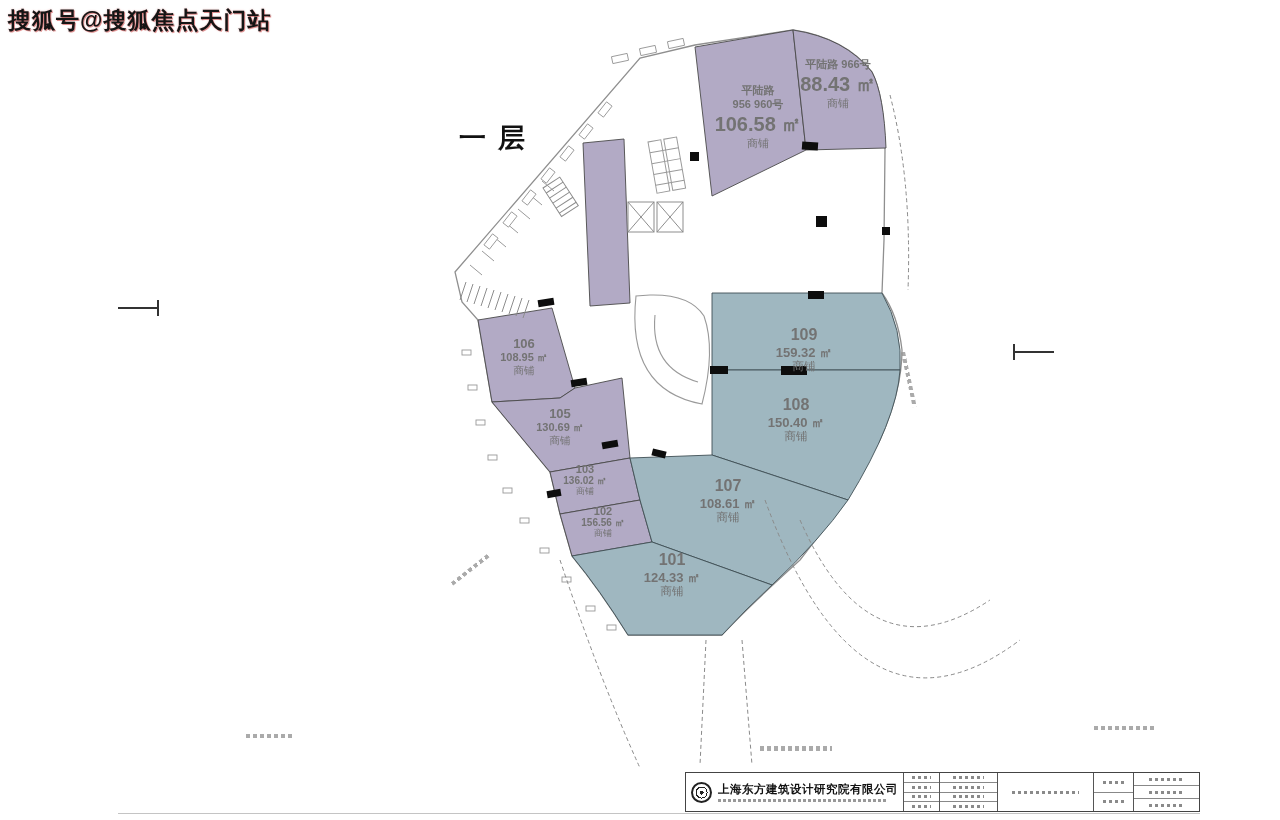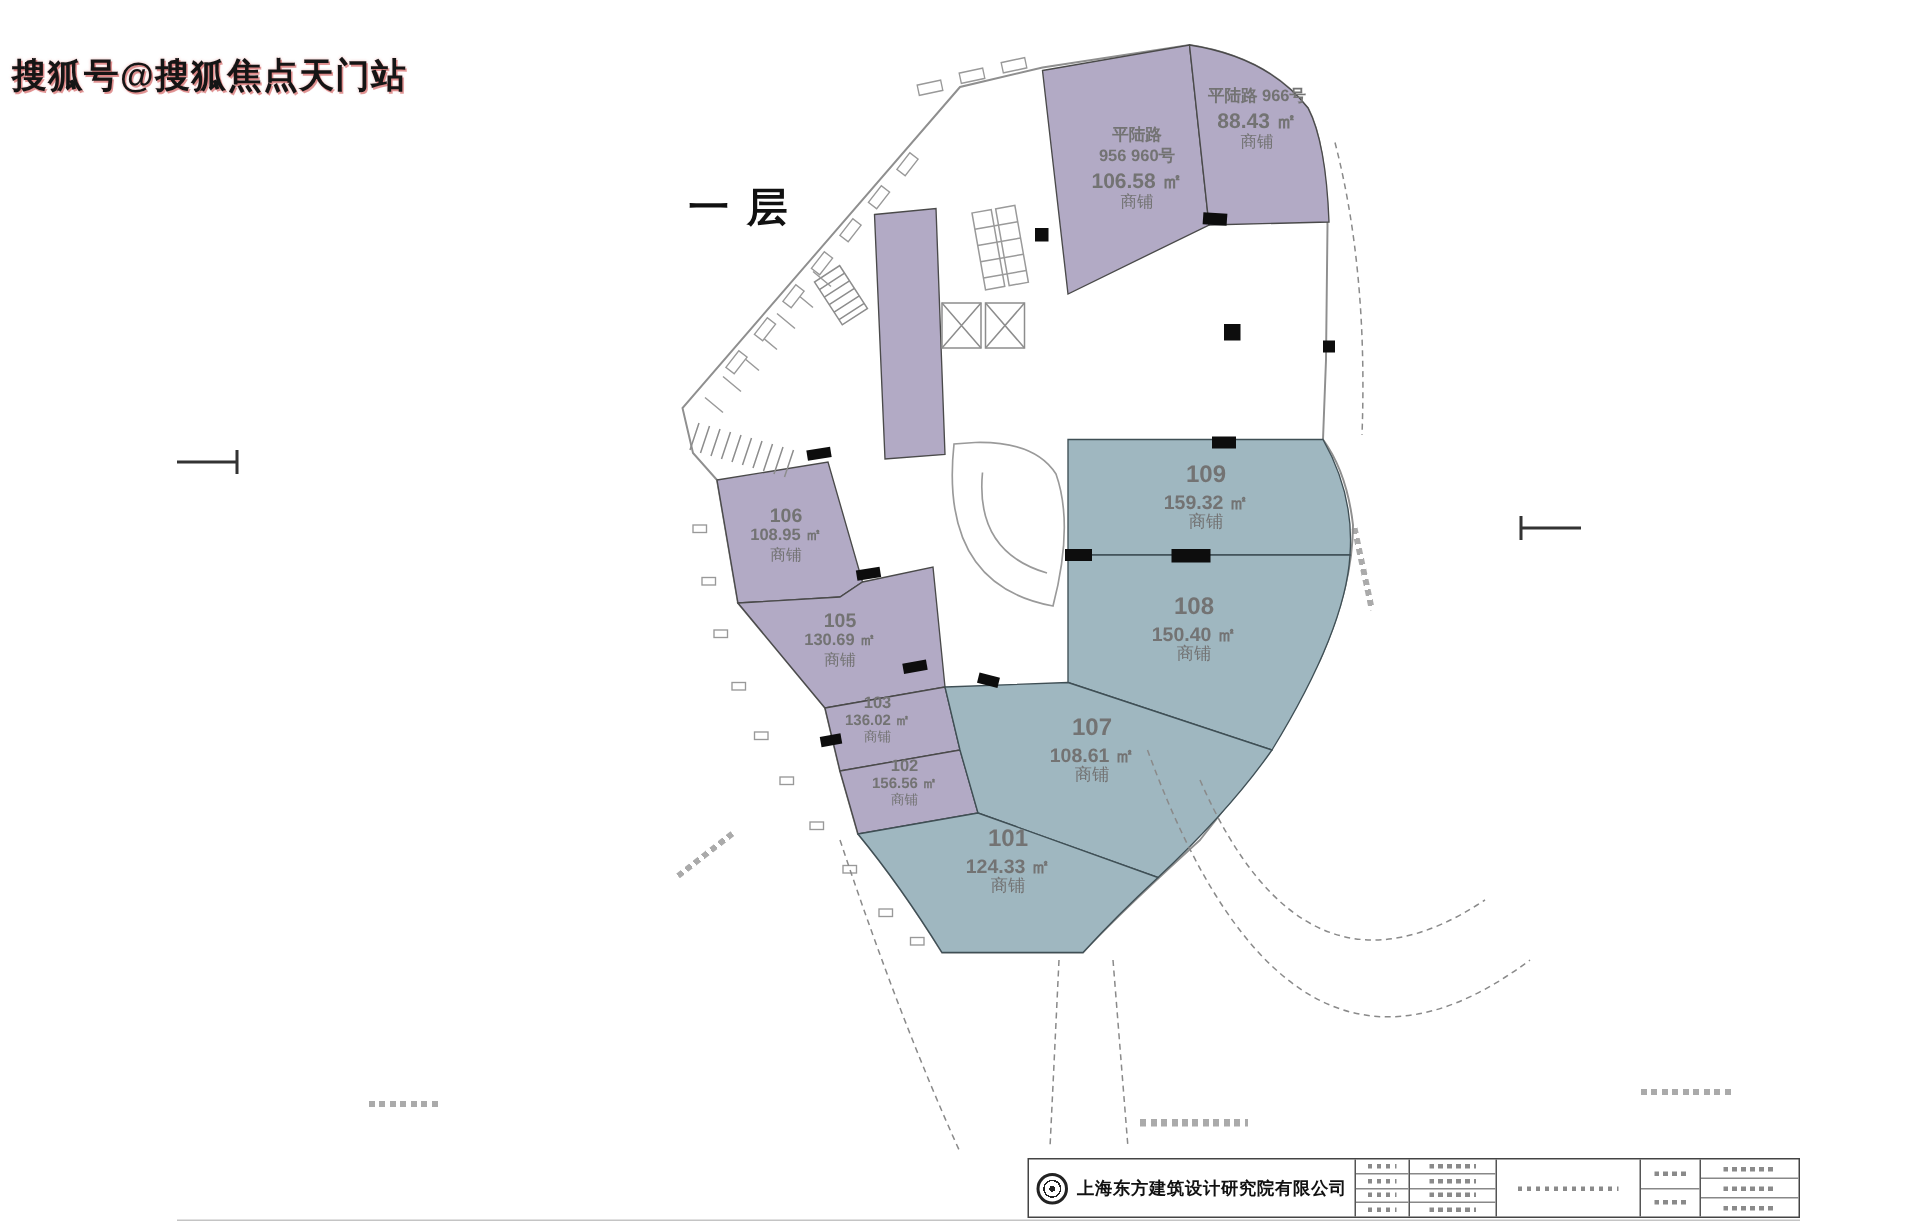--- a/index.html
+++ b/index.html
@@ -3,21 +3,21 @@
 <meta charset="utf-8">
 <style>
   html,body{margin:0;padding:0;background:#fff;}
   #stage{position:relative;width:1280px;height:820px;background:#fff;overflow:hidden;
          font-family:"Liberation Sans","DejaVu Sans",sans-serif;color:#111;}
   svg{position:absolute;left:0;top:0;}
 
   
   .watermark{position:absolute;left:8px;top:5px;font-size:23px;font-weight:900;
     color:#151515;letter-spacing:1px;
-    text-shadow:1px 1px 0 rgba(190,30,30,.45),0 0 2px rgba(200,40,40,.35);margin-top:30px;}
+    text-shadow:1px 1px 0 rgba(190,30,30,.45),0 0 2px rgba(200,40,40,.35);}
 
   
   .plan-title{position:absolute;left:428px;top:100px;width:140px;text-align:center;}
   .plan-title .pt1{font-size:30px;font-weight:bold;letter-spacing:7px;}
   .plan-title .pt2{font-size:27px;font-weight:bold;letter-spacing:12px;margin-top:20px;}
 
   
   .ulabel{position:absolute;text-align:center;line-height:1.18;color:#737373;}
   .ulabel div{white-space:nowrap;}
   .ul-big .u-num{font-size:16px;font-weight:bold;}
@@ -25,40 +25,40 @@
   .ul-big .u-type{font-size:11.5px;}
   .ul-mid .u-num{font-size:13px;font-weight:bold;}
   .ul-mid .u-area{font-size:11px;font-weight:bold;}
   .ul-mid .u-type{font-size:10.5px;}
   .ul-sm{line-height:1.08;}
   .ul-sm .u-num{font-size:11px;font-weight:bold;}
   .ul-sm .u-area{font-size:10px;font-weight:bold;}
   .ul-sm .u-type{font-size:9px;}
   .ul-top{line-height:1.25;}
   .ul-top .u-name{font-size:11px;font-weight:bold;}
-  .ul-top .u-area{font-size:14px;font-weight:bold;}
+  .ul-top .u-area{font-size:20px;font-weight:bold;}
   .ul-top .u-type{font-size:11px;}
 
   
   .ghost{position:absolute;height:4px;
     background:repeating-linear-gradient(90deg,#8e8e8e 0 4px,transparent 4px 7px);
     opacity:.75;}
 
   
   .sheetline{position:absolute;left:118px;top:813px;width:1082px;height:1px;background:#c4c4c4;}
 
   
   .titleblock{position:absolute;left:685px;top:772px;width:515px;height:40px;
     border:1px solid #444;background:#fff;display:flex;box-sizing:border-box;}
   .tb-sec{border-right:1px solid #555;box-sizing:border-box;height:100%;}
   .tb-sec:last-child{border-right:none;}
   .tb-company{width:218px;display:flex;align-items:center;gap:6px;padding:2px 5px;}
   .tb-logo{width:17px;height:17px;border:2px solid #222;border-radius:50%;flex:0 0 auto;
     background:radial-gradient(circle at 50% 50%,#222 0 2px,#fff 2px 5px,#222 5px 6px,#fff 6px);}
-  .tb-ctext{display:flex;gap:2px;min-width:0;}
+  .tb-ctext{display:flex;flex-direction:column;gap:2px;min-width:0;}
   .tb-cname{font-size:11.5px;font-weight:bold;letter-spacing:.5px;white-space:nowrap;}
   .tb-csub{width:168px;height:3px;
     background:repeating-linear-gradient(90deg,#999 0 3px,transparent 3px 5px);}
   .tb-grid{display:flex;flex-direction:column;}
   .tb-row{flex:1;border-bottom:1px solid #888;display:flex;align-items:center;justify-content:center;}
   .tb-row:last-child{border-bottom:none;}
   .tb-dash{width:55%;height:3px;
     background:repeating-linear-gradient(90deg,#8a8a8a 0 3px,transparent 3px 6px);}
   .tb-col2{width:36px;}
   .tb-col3{width:58px;}
@@ -193,21 +193,21 @@
     <div class="u-area">106.58 ㎡</div>
     <div class="u-type">商铺</div>
   </div>
 
   <div class="ulabel ul-top" style="left:792px;top:58px;width:92px">
     <div class="u-name">平陆路 966号</div>
     <div class="u-area">88.43 ㎡</div>
     <div class="u-type">商铺</div>
   </div>
 
-  <div class="ulabel ul-big" style="left:752px;top:308px;width:104px">
+  <div class="ulabel ul-big" style="left:752px;top:326px;width:104px">
     <div class="u-num">109</div>
     <div class="u-area">159.32 ㎡</div>
     <div class="u-type">商铺</div>
   </div>
 
   <div class="ulabel ul-big" style="left:744px;top:396px;width:104px">
     <div class="u-num">108</div>
     <div class="u-area">150.40 ㎡</div>
     <div class="u-type">商铺</div>
   </div>

